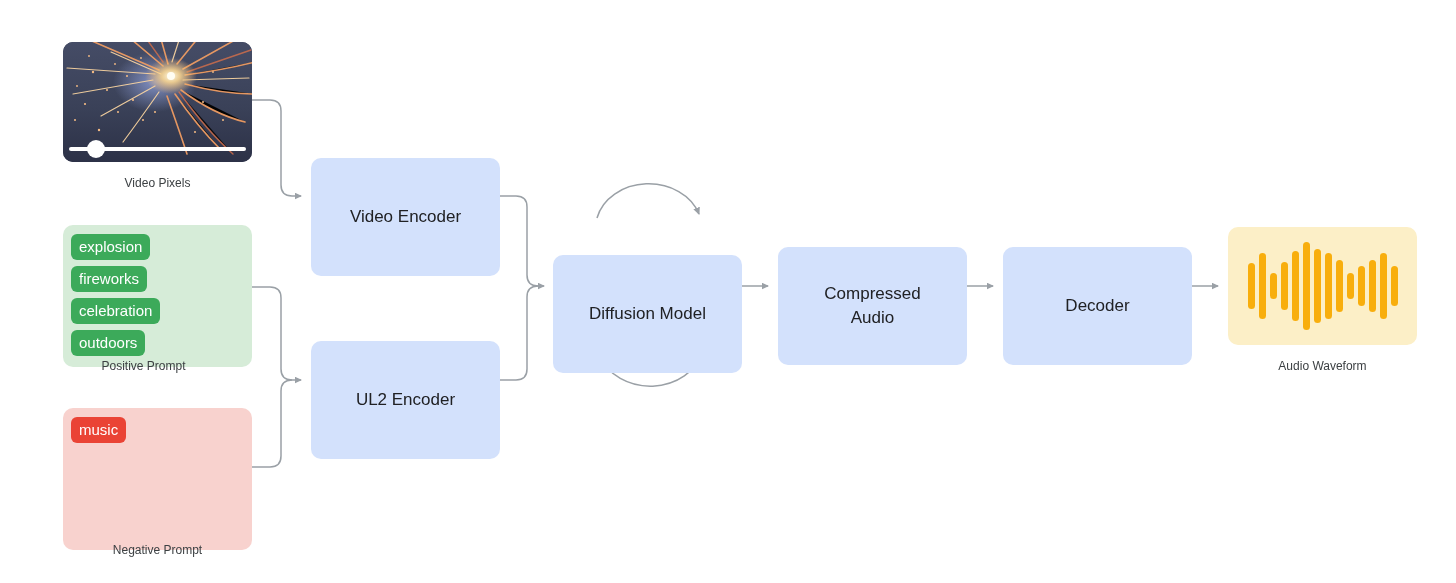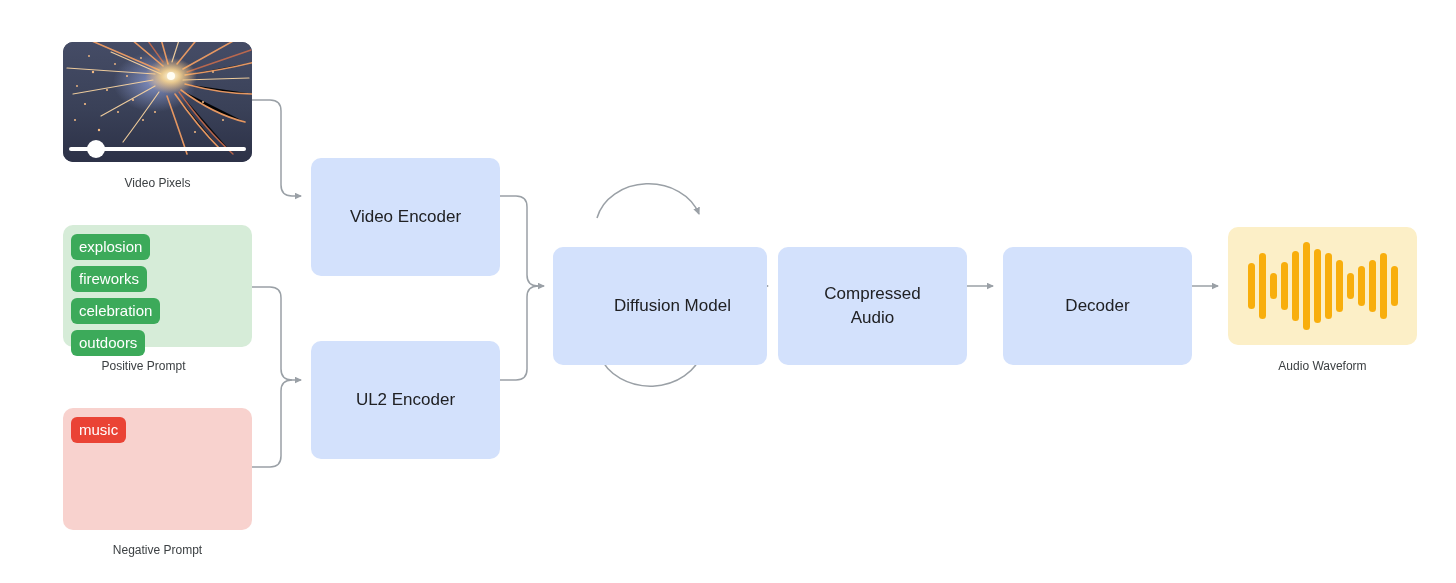--- a/index.html
+++ b/index.html
@@ -32,21 +32,21 @@
   .io-label {
     width:189px; text-align:center; font-size:12px; color:#3c4043;
     line-height:20px;
   }
   .lbl-video    { left:63px;  top:173px; }
   .lbl-positive { left:49px;  top:356px; }
   .lbl-negative { left:63px;  top:540px; }
   .lbl-wave     { left:1228px; top:356px; width:189px; }
 
   .prompt-box {
-    left:63px; width:189px; height:122px; border-radius:10px;
+    left:63px; width:189px; height:142px; border-radius:10px;
     padding:9px 8px; box-sizing:border-box;
     display:flex; flex-wrap:wrap; gap:6px 20px; align-content:flex-start;
   }
   .positive { top:225px; background:#d6ecd8; }
   .negative { top:408px; background:#f8d2ce; }
   .tag {
     display:inline-block; padding:3px 8px 4px; border-radius:6px;
     color:#ffffff; font-size:15px; font-weight:500; line-height:19px;
     height:min-content;
   }
@@ -54,21 +54,21 @@
   .tag.red   { background:#ea4335; }
 
   
   .node {
     width:189px; height:118px; background:#d3e1fc; border-radius:10px;
     display:flex; align-items:center; justify-content:center;
     font-size:17px; color:#202124; text-align:center;margin-top:20px;
   }
   .node-video-encoder { left:311px; top:138px; }
   .node-ul2-encoder   { left:311px; top:321px; }
-  .node-diffusion     { left:553px; top:227px;padding-left:25px; }
+  .node-diffusion     { left:553px; top:235px; }
   .node-compressed    { left:778px; top:227px; }
   .node-decoder       { left:1003px; top:227px; }
   .node-label { display:block; }
   .node-label.narrow { max-width:112px; line-height:24px; }
 
   
   .wave-box {
     left:1228px; top:227px; width:189px; height:118px;
     background:#fcefc7; border-radius:10px;
     display:flex; align-items:center; justify-content:center;

